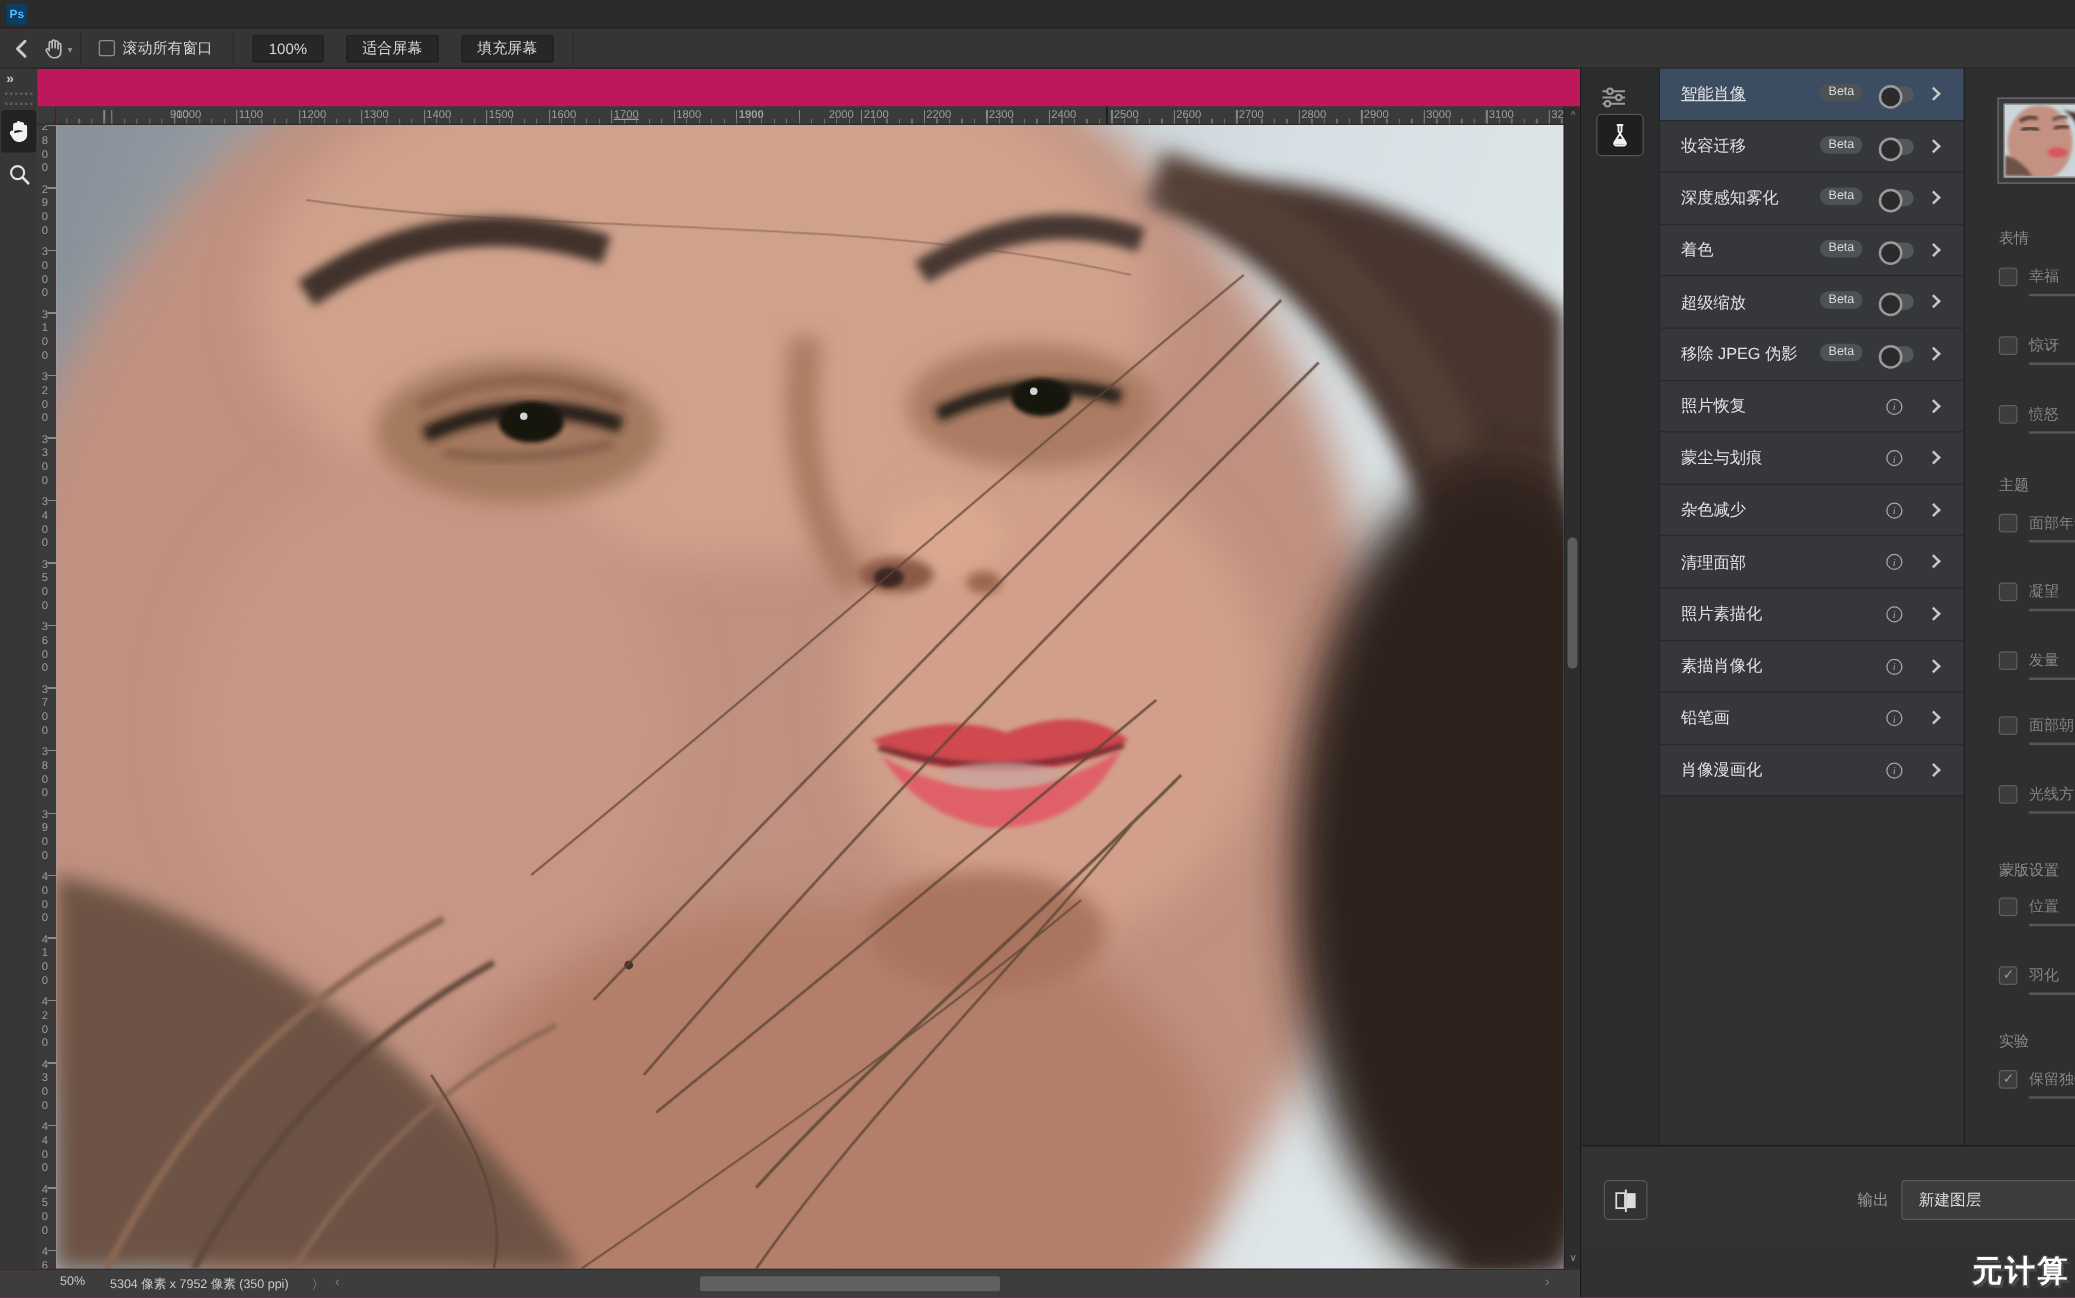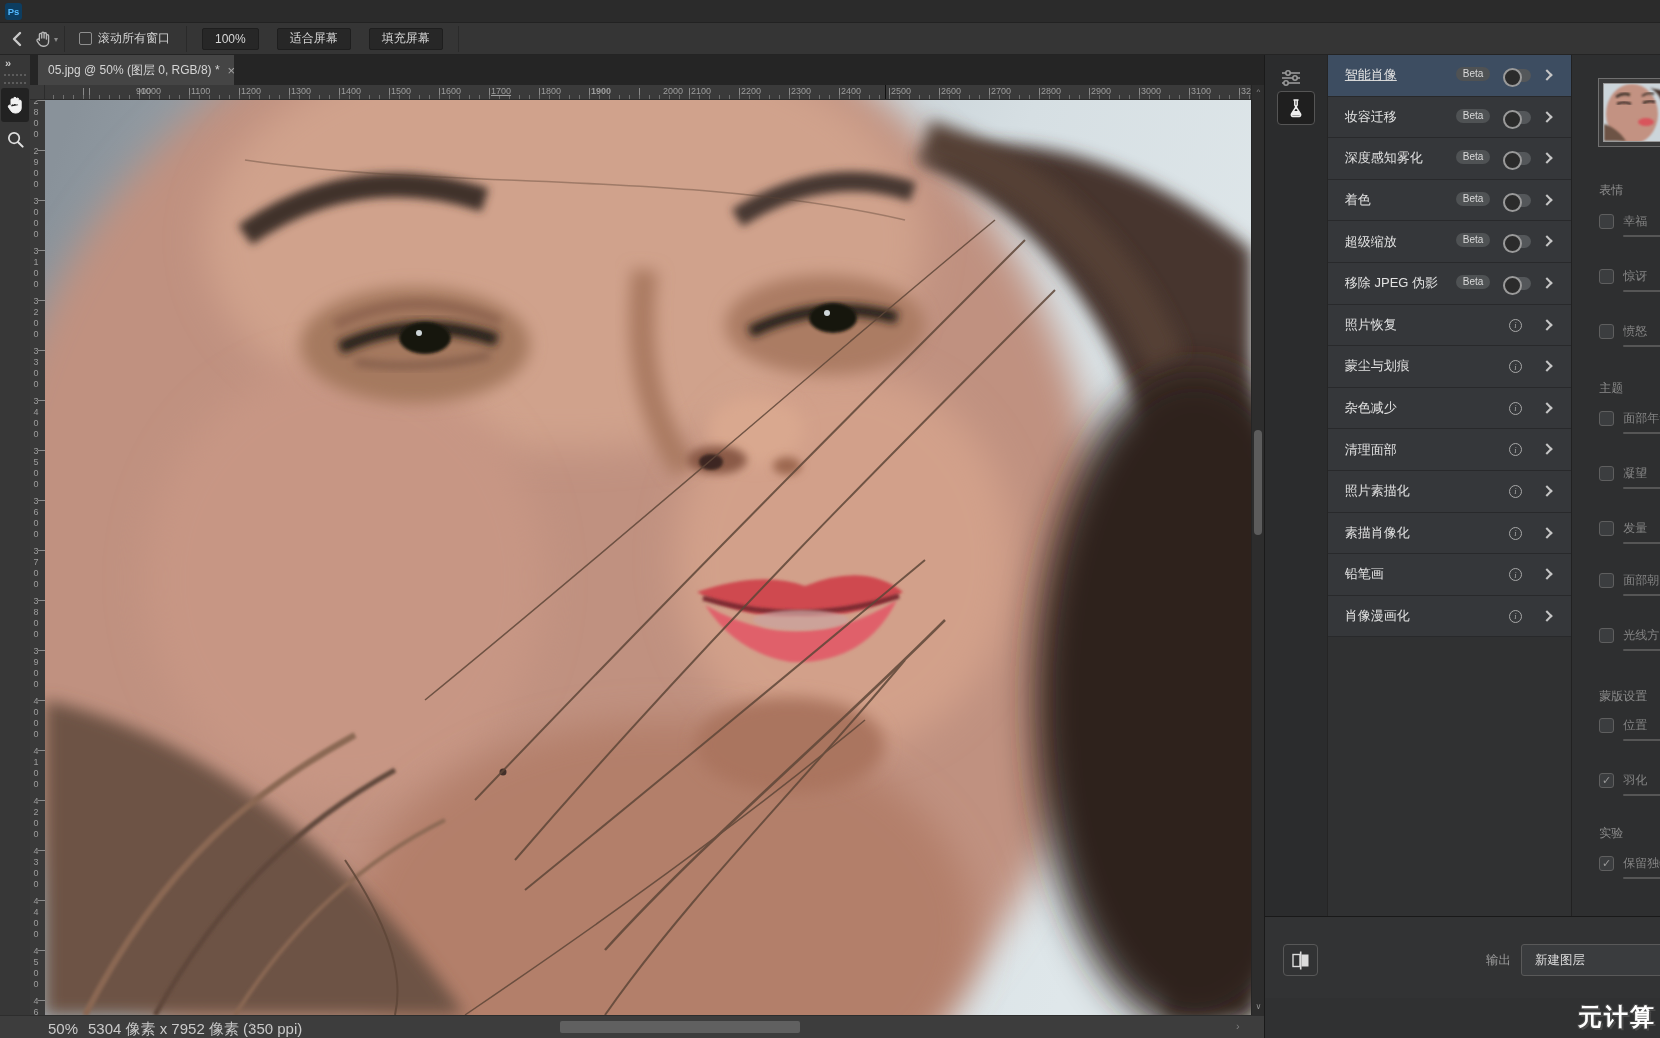--- a/index.html
+++ b/index.html
@@ -68,21 +68,21 @@
   .canvas { position:absolute; left:45px; top:100px; width:1206px; height:915px; background:#b9c2c8; overflow:hidden; }
   .canvas svg { display:block; }
 
   
   .vscroll { position:absolute; left:1251px; top:85px; width:13px; height:930px; background:#2d2d2d; border-left:1px solid #252525; }
   .vscroll .arr { position:absolute; left:0; width:13px; text-align:center; color:#909090; font-size:8px; }
   .vscroll .thumb { position:absolute; left:2px; top:345px; width:8px; height:105px; background:#5c5c5c; border-radius:4px; }
 
   
   .statusbar { position:absolute; left:0; top:1015px; width:1264px; height:23px; background:#3d3d3d; border-top:1px solid #2d2d2d; }
-  .statusbar .st { position:absolute; top:4px; font-size:15px; color:#c9c9c9; white-space:nowrap; }
+  .statusbar .st { position:absolute; top:4px; font-size:10px; color:#c9c9c9; white-space:nowrap; }
   .statusbar .glyph { position:absolute; top:4px; font-size:11px; color:#979797; }
   .hthumb { position:absolute; left:560px; top:5px; width:240px; height:12px; background:#606060; border-radius:2px; }
 
   
   .rpanel { position:absolute; left:1264px; top:55px; width:396px; height:983px; background:#303132; border-left:1px solid #1a1a1a; }
   .ptabstrip { height:40px; background:#262626; position:relative; }
   .ptab { position:absolute; left:0; bottom:0; height:28px; padding:0 11px; background:#333436;
           color:#d2d2d2; font-size:11.5px; display:flex; align-items:center; }
   .pbody { position:relative; height:861px; display:flex; }
   .icol { width:62px; background:#2b2c2d; position:relative; }
@@ -167,26 +167,20 @@
       </svg>
     </div>
     <div class="tool-btn">
       <svg width="19" height="19" viewBox="0 0 20 20">
         <circle cx="8.5" cy="8.5" r="5.5" fill="none" stroke="#e0e0e0" stroke-width="1.8"></circle>
         <line x1="12.8" y1="12.8" x2="17.5" y2="17.5" stroke="#e0e0e0" stroke-width="2.2" stroke-linecap="round"></line>
       </svg>
     </div>
   </div>
 
-  <div class="tabbar">
-    <div class="doctab">
-      <span>05.jpg @ 50% (图层 0, RGB/8) *</span>
-      <span class="tab-close">×</span>
-    </div>
-  </div>
 
   <div class="rulercorner"></div>
   <div class="hruler" id="hruler">
     <div class="ruler-cursor" style="left:840px;"></div>
   <span class="rlabel" style="left: 46px; padding-left: 45px;">900</span>
       <span class="rlabel" style="left: 96px;">1000</span>
       <span class="rlabel" style="left: 146px;">1100</span>
       <span class="rlabel" style="left: 196px;">1200</span>
       <span class="rlabel" style="left: 246px;">1300</span>
       <span class="rlabel" style="left: 296px;">1400</span>

